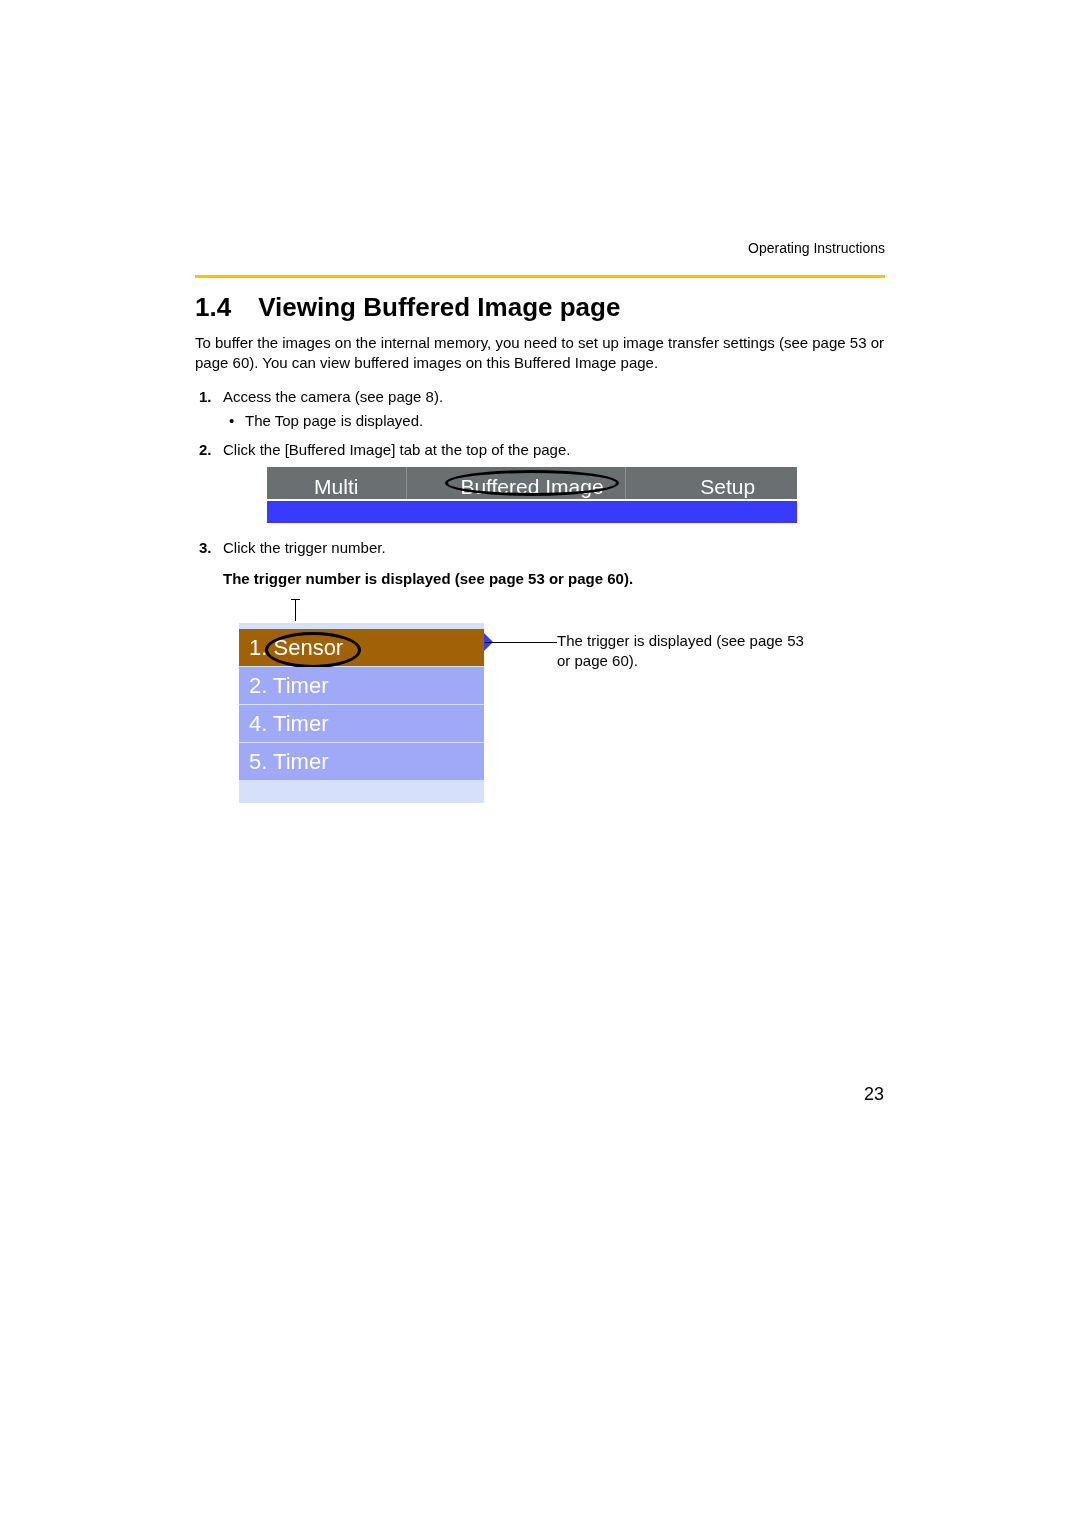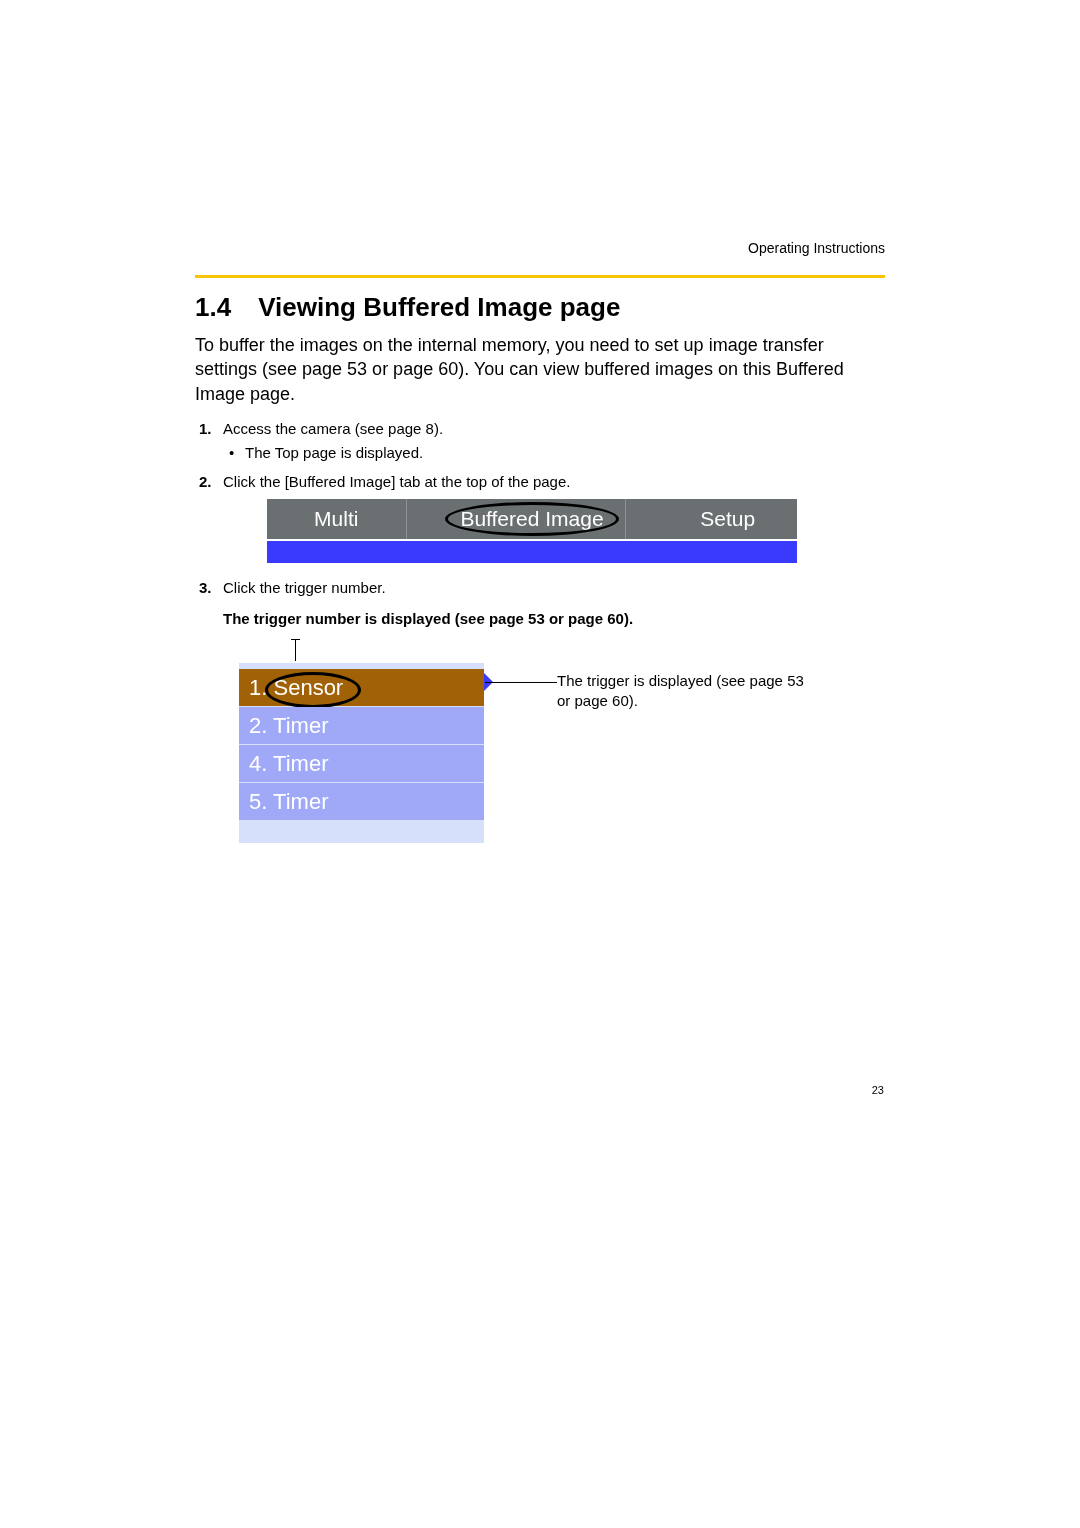--- a/index.html
+++ b/index.html
@@ -26,21 +26,21 @@
     background:#f6c400;
     margin-bottom:14px;
   }
   h1{
     margin:0 0 10px 0;
     font-size:26px;
     font-weight:bold;
   }
   .num{display:inline-block;width:56px;}
   .intro{
-    font-size:18px;
+    font-size:15px;
     line-height:1.35;
     margin:0 0 12px 0;
   }
   ol.steps{
     list-style:none;
     padding:0;margin:0;
     counter-reset:step;
     font-size:15px;
   }
   ol.steps>li{
@@ -75,21 +75,21 @@
     font-weight:bold;
   }
 
   
   .tabbar{
     margin:6px 0 14px 44px;
     width:530px;
   }
   .tabs{
     display:flex;
-    height:40px;
+    height:32px;
     background:#6a6f72;
     gap:32px;
   }
   .tab{
     flex:1;
     color:#fff;
     font-size:21px;
     line-height:40px;
     text-align:center;
     border-right:1px solid #8d9193;
@@ -168,21 +168,21 @@
   .callout-line{
     position:absolute;
     left:246px;top:43px;
     width:72px;height:1px;background:#000;
   }
 
   .pagenum{
     position:absolute;
     right:196px;
     top:1084px;
-    font-size:11px;
+    font-size:18px;
   }
 </style>
 </head>
 <body>
 
 <div class="page">
 
   <div class="running-head">Operating Instructions</div>
   <div class="rule"></div>
 

